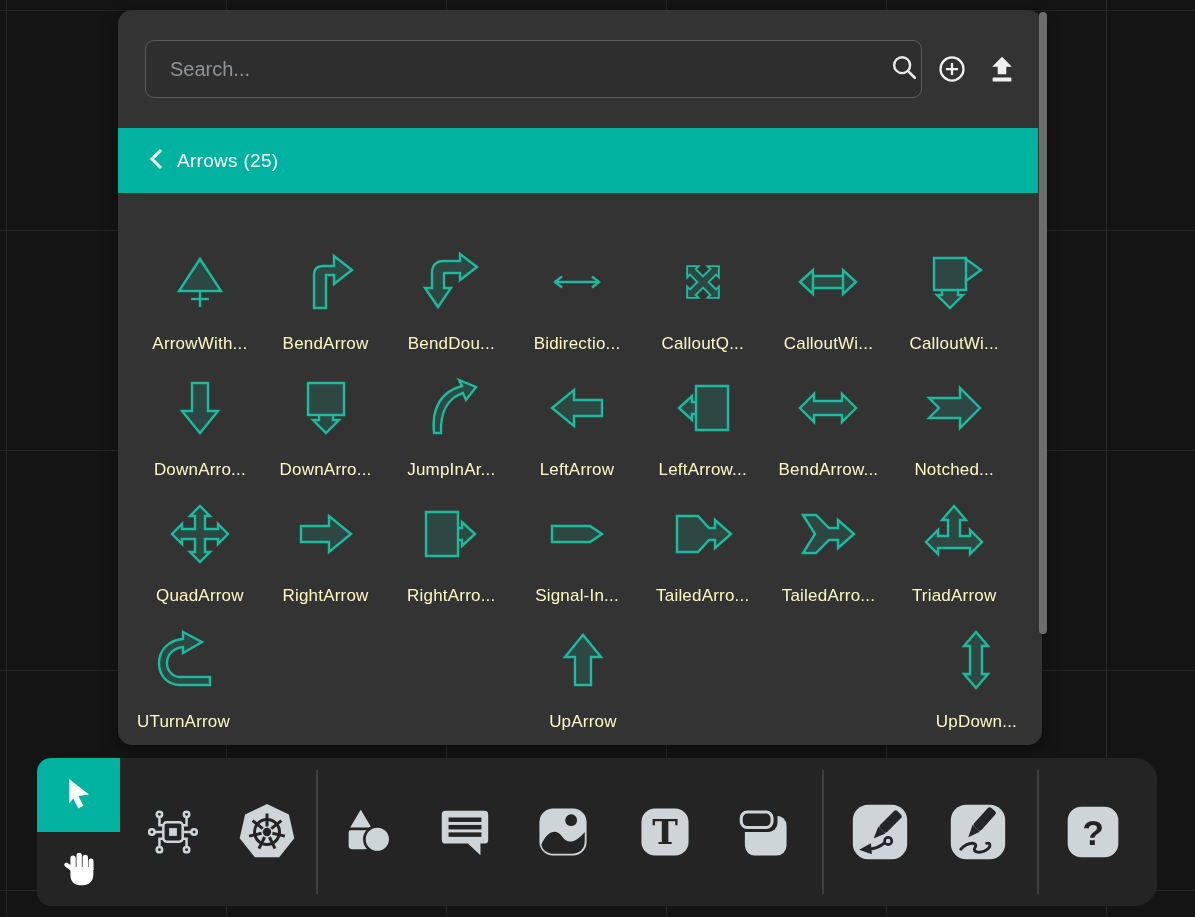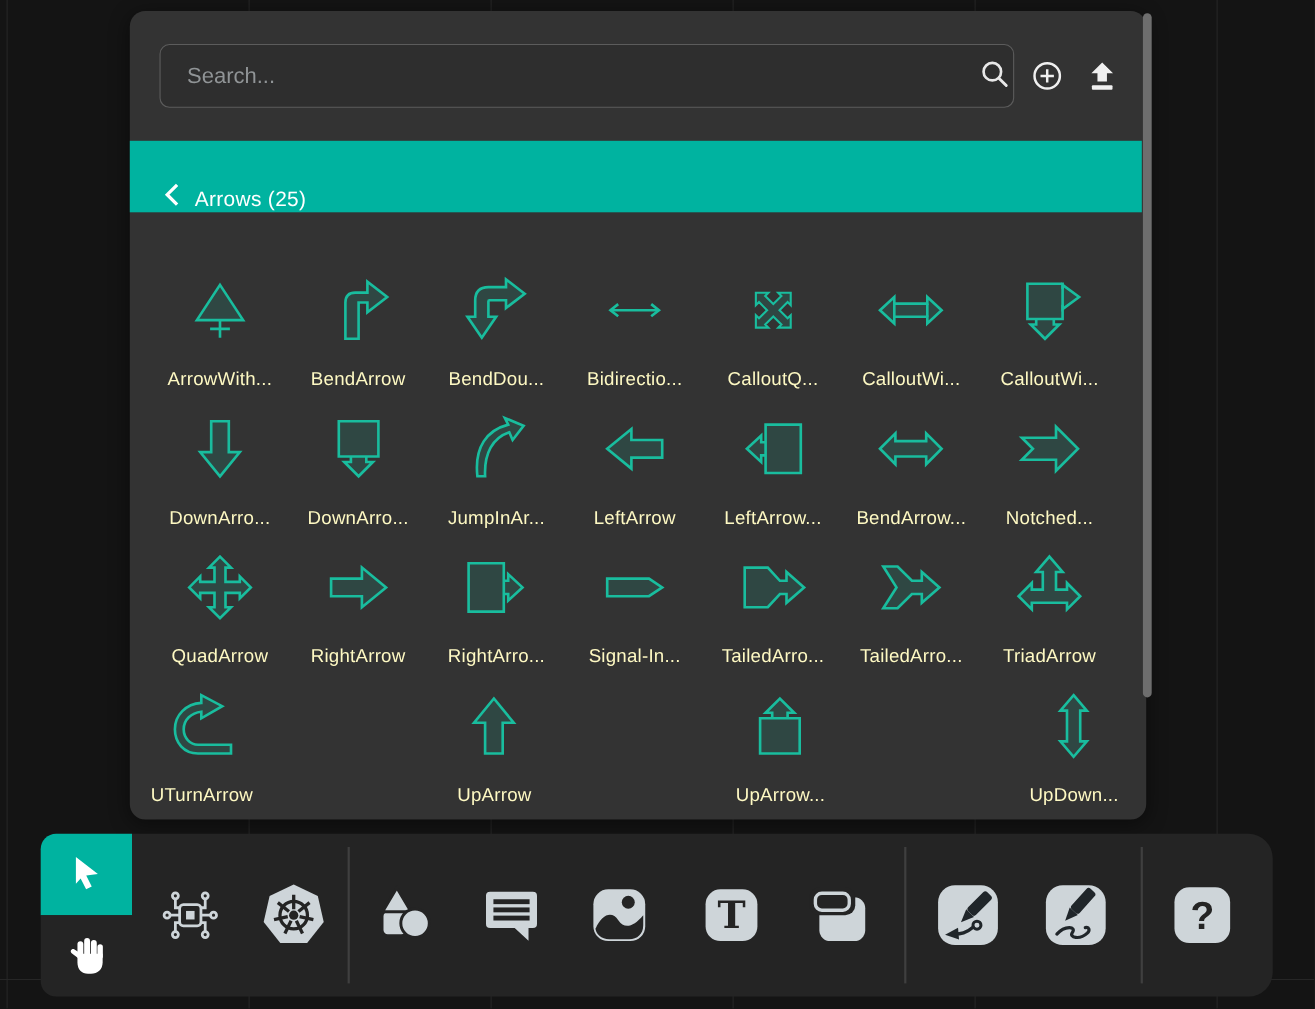--- a/index.html
+++ b/index.html
@@ -20,21 +20,21 @@
     border:1.5px solid #5c5c5c;border-radius:9px;background:#2e2e2e;
     display:flex;align-items:center;padding:0 2px 0 22px;}
   .search-field input{flex:1;background:transparent;border:none;outline:none;
     font-family:"Liberation Sans",sans-serif;font-size:20px;color:#dcdcdc;}
   .search-field input::placeholder{color:#909496;opacity:1;}
   .top-icons{position:absolute;left:818px;top:30px;height:58px;display:flex;
     gap:18px;align-items:center;}
   .icon-btn{width:32px;height:32px;display:flex;align-items:center;justify-content:center;
     background:transparent;border:none;padding:0;cursor:pointer;}
   .cat-header{position:absolute;left:0;top:118px;width:920px;height:65px;
-    background:#00b3a0;display:flex;align-items:flex-end;gap:13px;padding-left:31px;
+    background:#00b3a0;display:flex;align-items:center;gap:13px;padding-left:31px;
     cursor:pointer;}
   .cat-header .lbl{color:#ffffff;font-size:19px;letter-spacing:.3px;}
   .grid7{position:absolute;left:19px;top:230px;width:880px;
     display:grid;grid-template-columns:repeat(7,1fr);}
   .grid4{position:absolute;left:19px;top:608px;width:880px;
     display:flex;justify-content:space-between;}
   .cell{height:126px;display:flex;flex-direction:column;align-items:center;
     padding-top:10px;cursor:pointer;}
   .cell .ic{width:64px;height:64px;}
   .cell .lbl{margin-top:16px;font-size:17px;line-height:20px;color:#fef9c3;
@@ -243,27 +243,20 @@
           <div class="lbl">UTurnArrow</div>
         </div>
         <div class="cell">
           <div><svg viewBox="0 0 64 64" class="ic">
               <path d="M24 57 V29 H14 L32 7 L50 29 H40 V57 Z" stroke="#19bd9e" stroke-width="2.4" fill="rgba(25,189,158,0.15)"></path>
             </svg></div>
           <div class="lbl">UpArrow</div>
         </div>
         <div class="cell">
           <div><svg viewBox="0 0 64 64" class="ic">
-              <path d="M14 25 H50 V57 H14 Z" stroke="#19bd9e" stroke-width="2.4" fill="rgba(25,189,158,0.15)"></path>
-              <path d="M25 25 V20 H19 L32 7 L45 20 H39 V25" stroke="#19bd9e" stroke-width="2.4" fill="rgba(25,189,158,0.15)"></path>
-            </svg></div>
-          <div class="lbl">UpArrow...</div>
-        </div>
-        <div class="cell">
-          <div><svg viewBox="0 0 64 64" class="ic">
               <path d="M32 4 L44 18 H38 V46 H44 L32 60 L20 46 H26 V18 H20 Z" stroke="#19bd9e" stroke-width="2.4" fill="rgba(25,189,158,0.15)"></path>
             </svg></div>
           <div class="lbl">UpDown...</div>
         </div>
       </div>
 
     <div class="scroll-thumb"></div>
   </div>
 
   <div class="tool-left">

